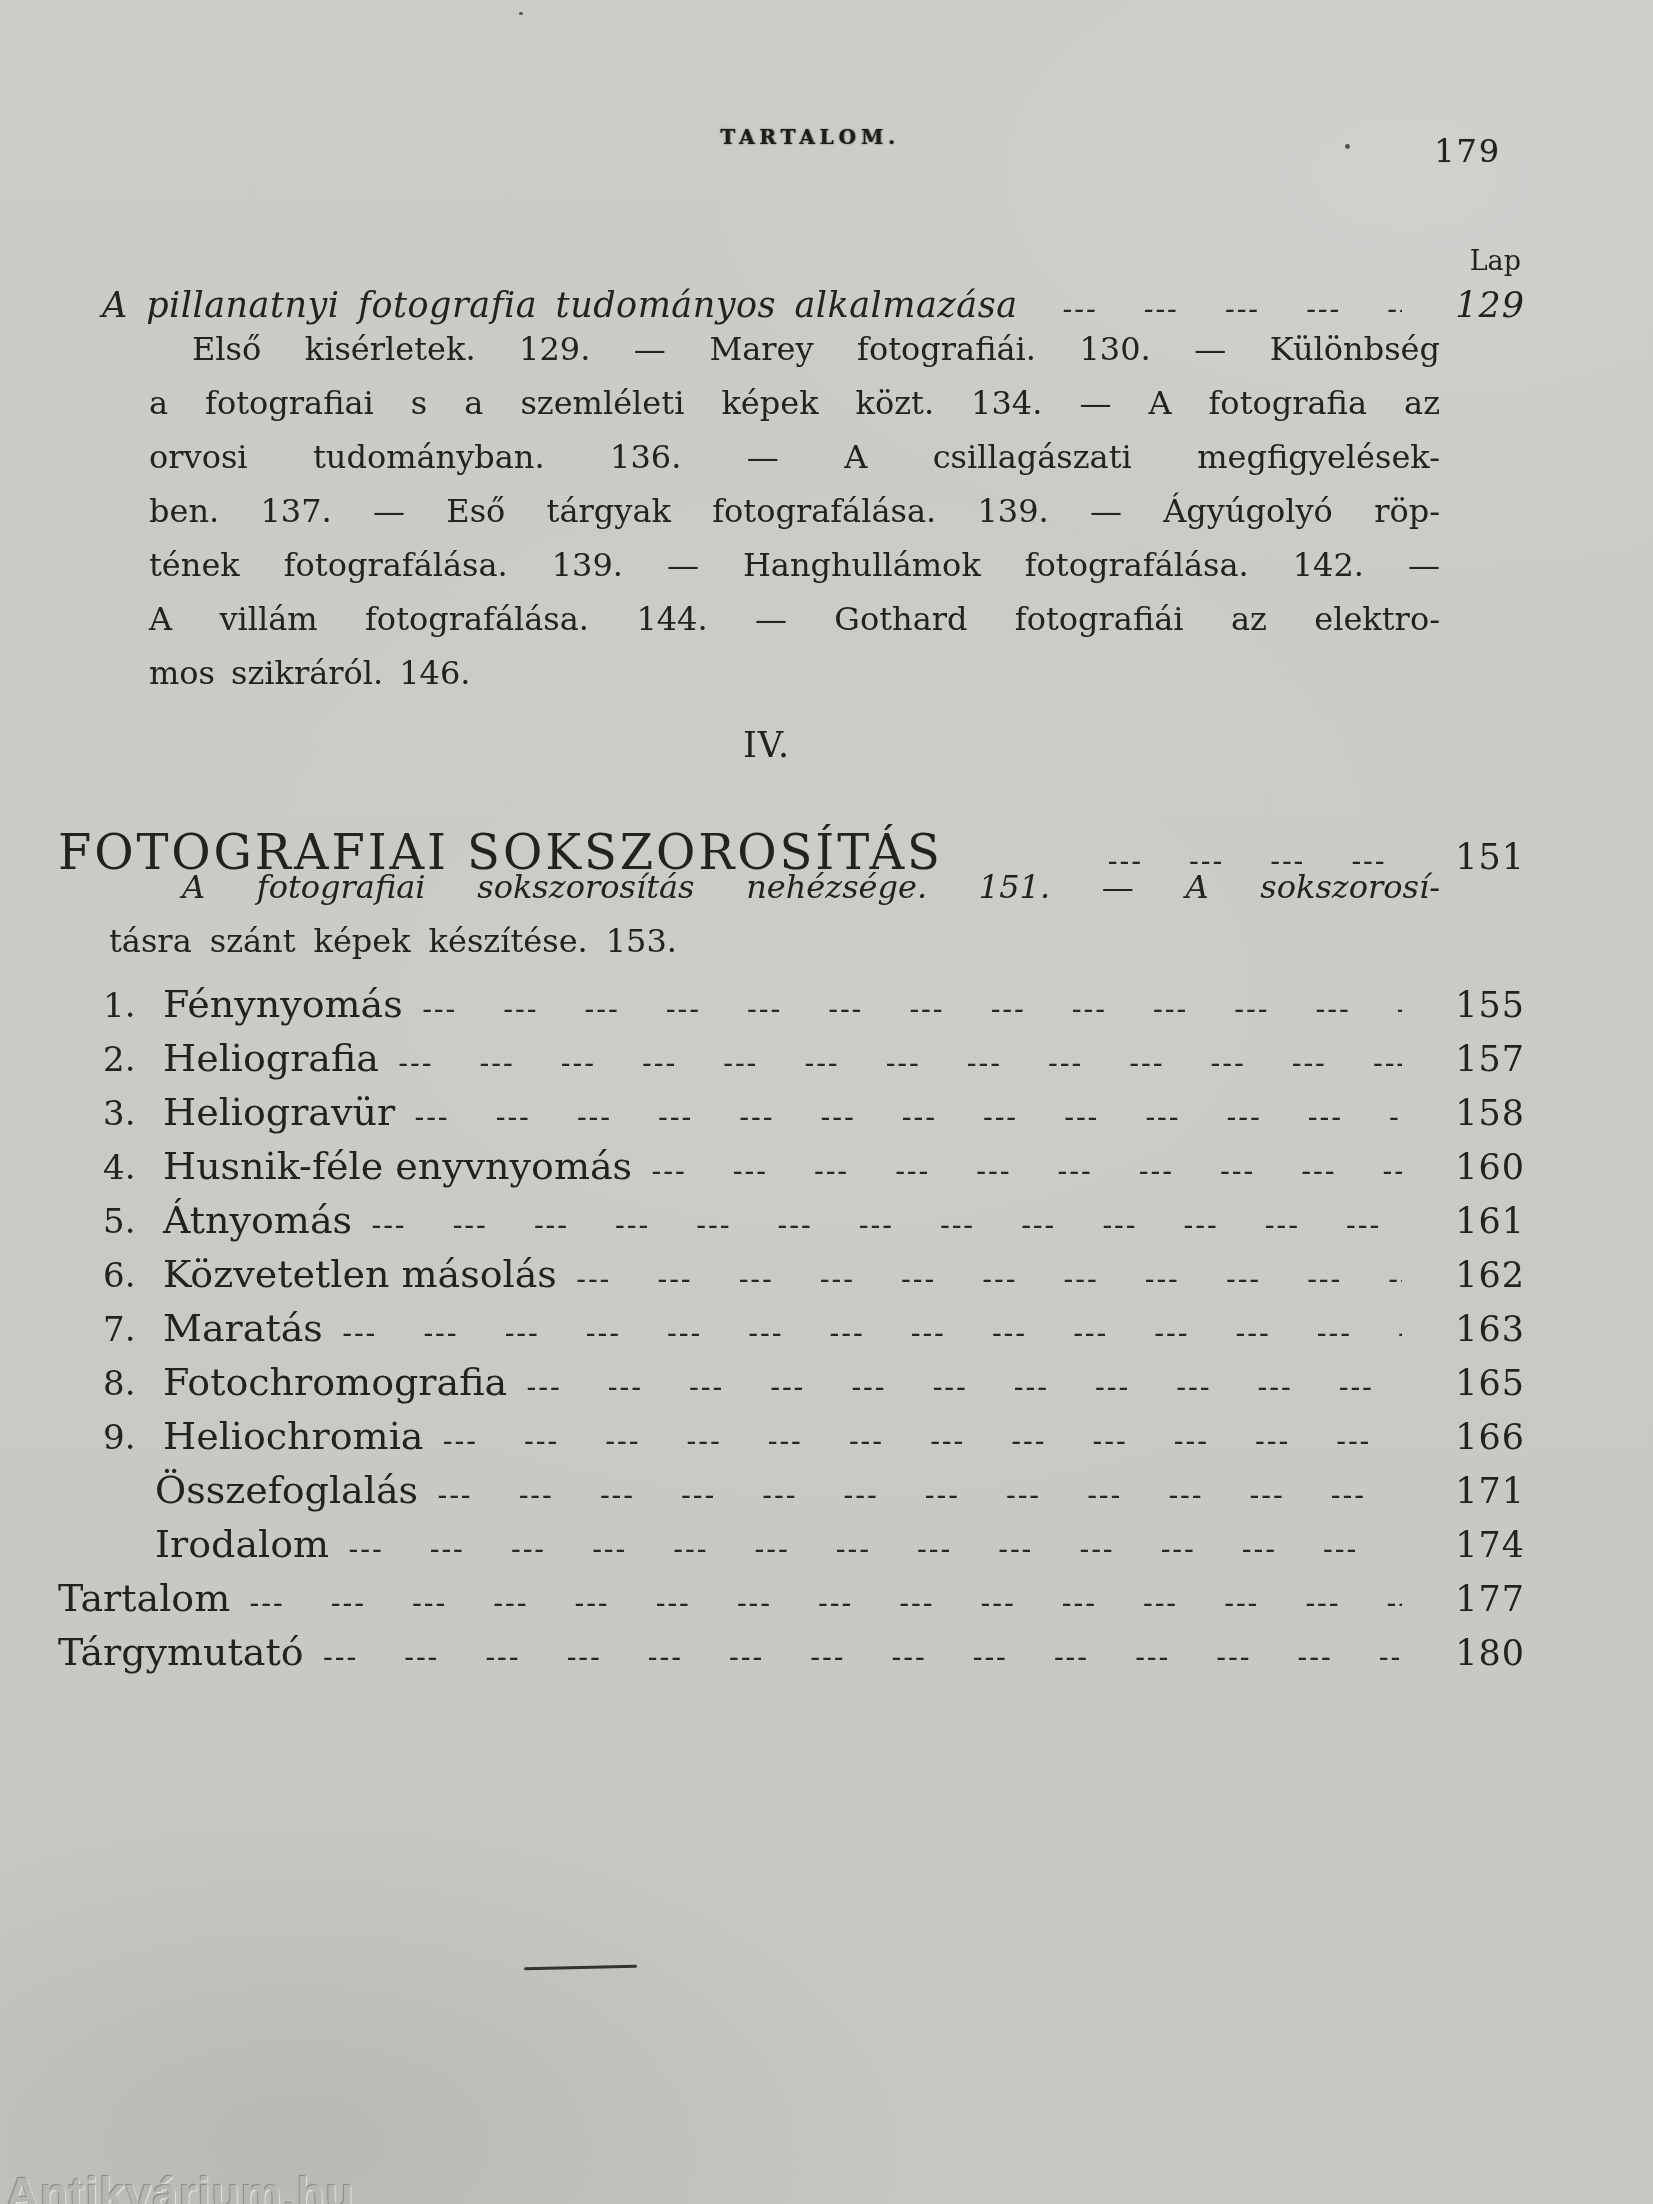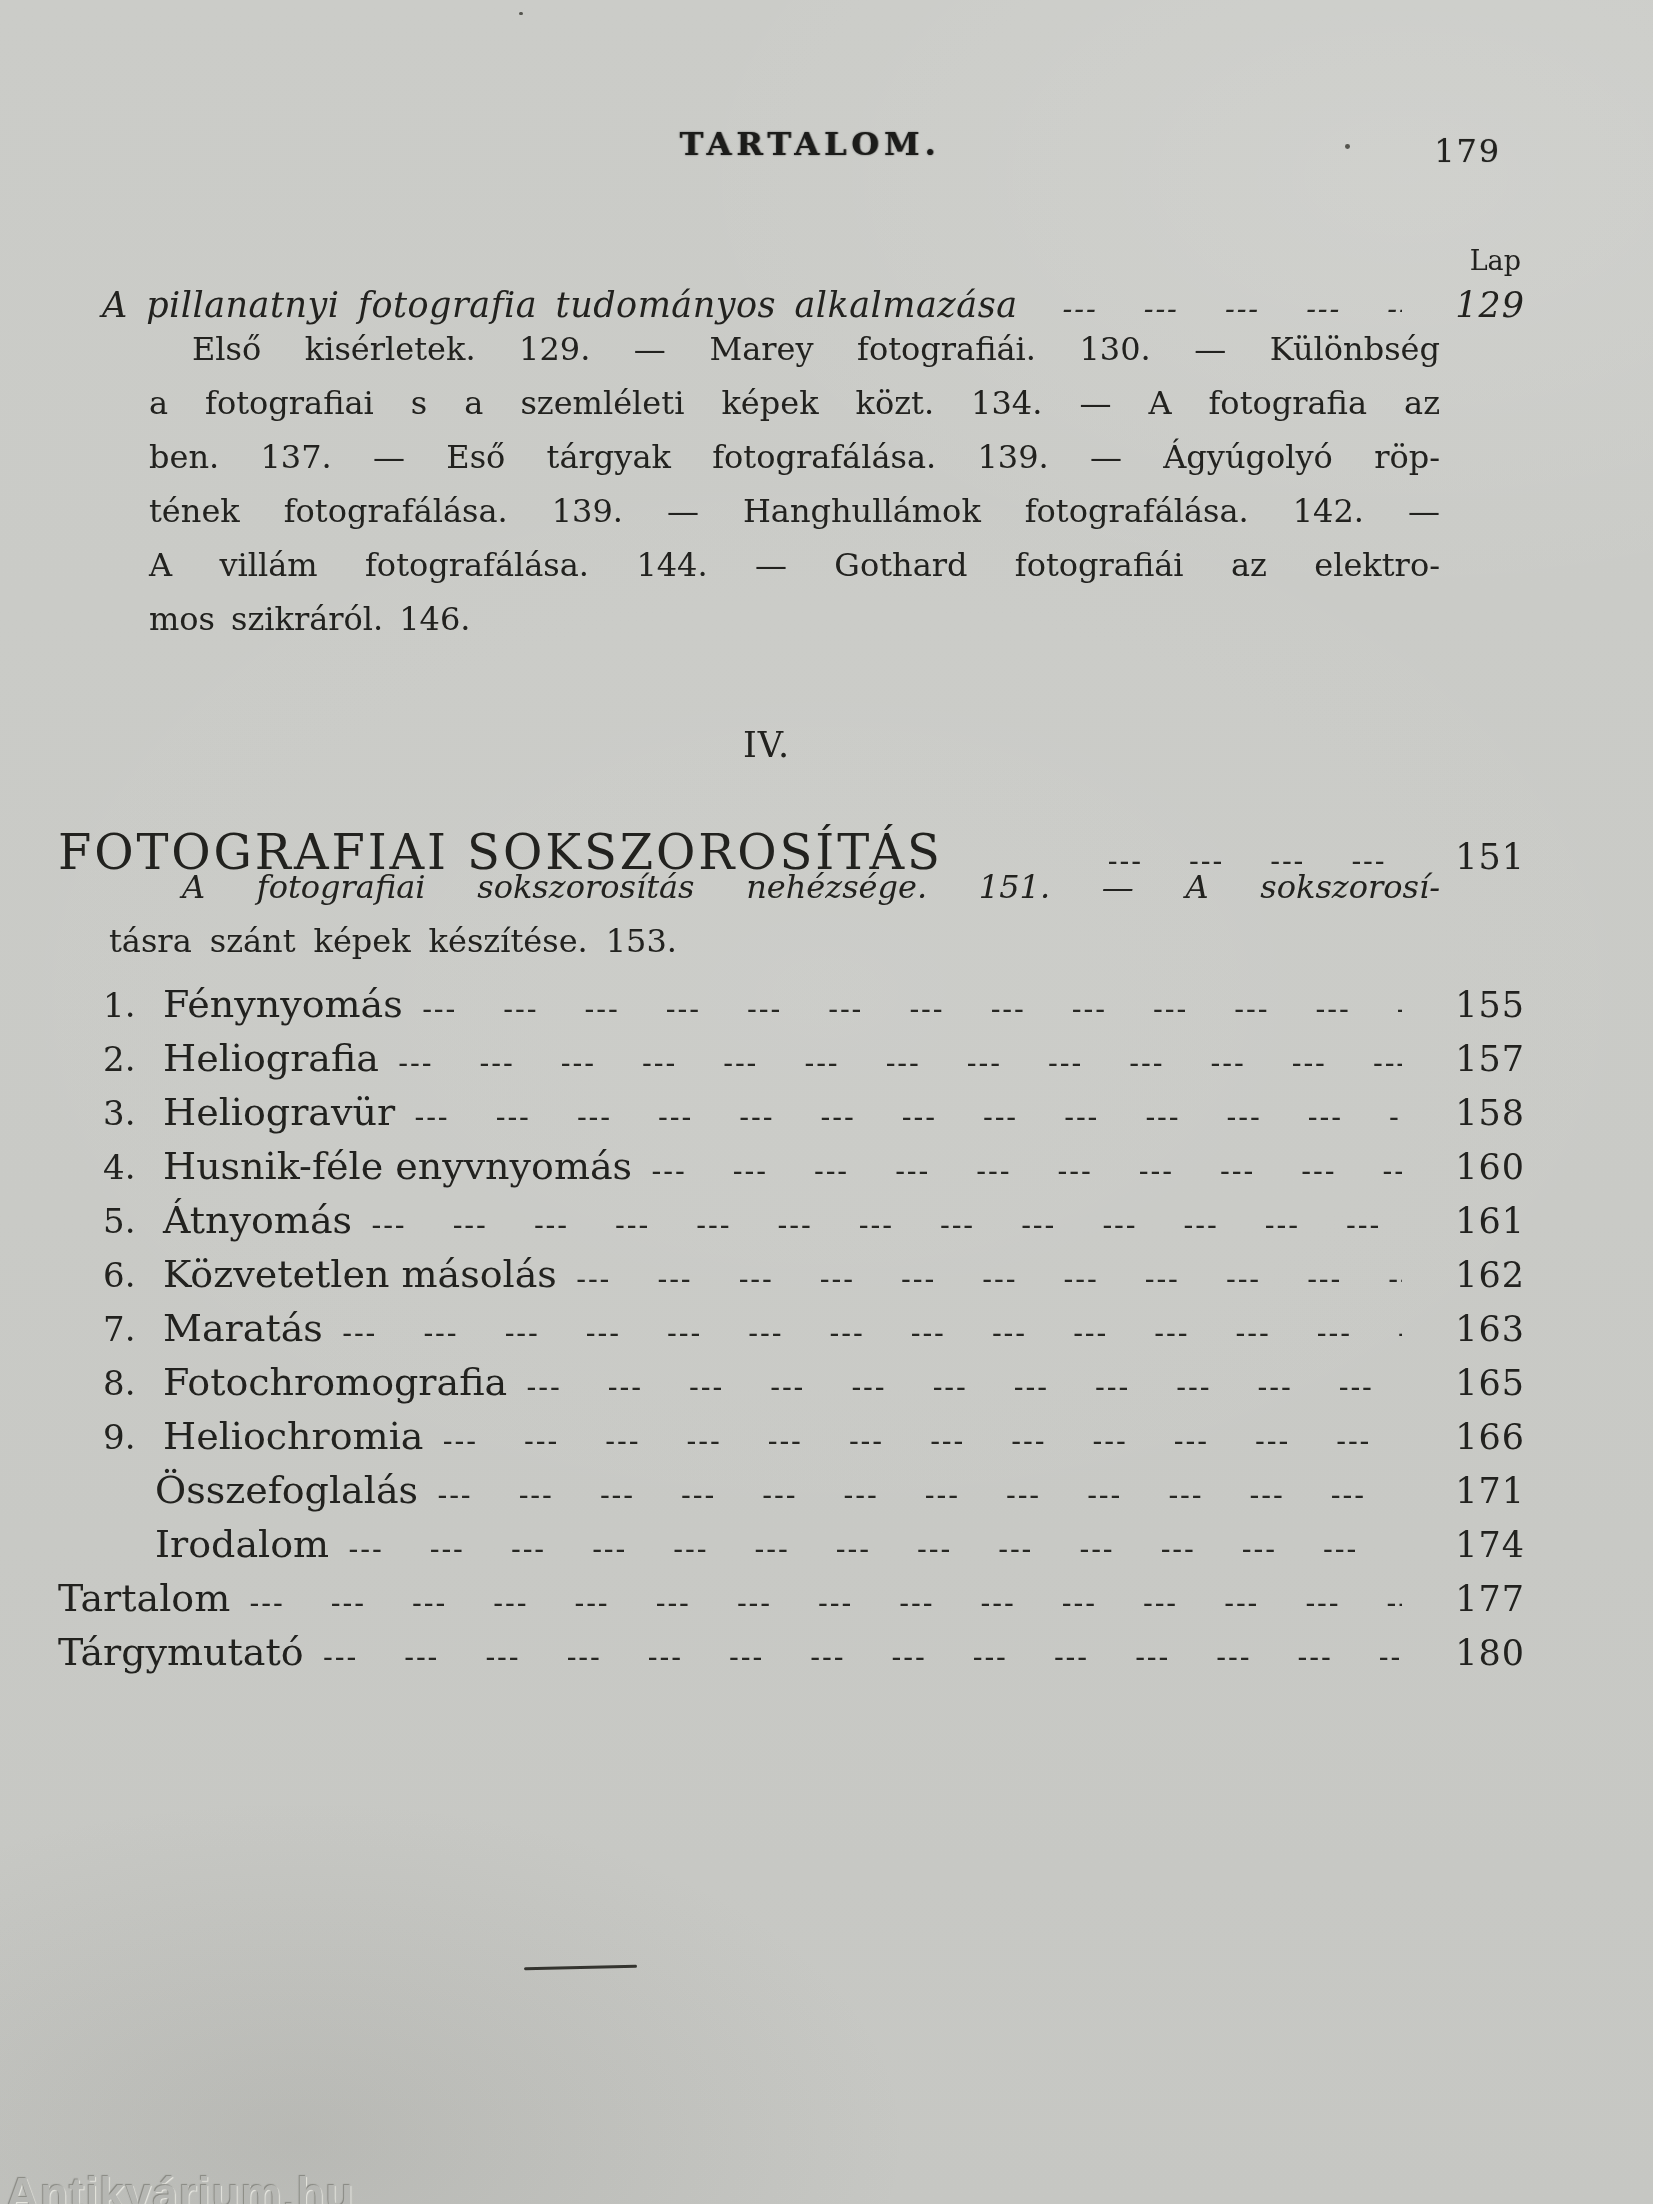--- a/index.html
+++ b/index.html
@@ -16,21 +16,21 @@
     font-family: "DejaVu Serif", serif;
     color: #22221f;
   }
   .speck { position: absolute; background: #55554f; border-radius: 50%; }
 
   .header-title {
     position: absolute;
     top: 125px;
     left: 810px;
     transform: translateX(-50%);
-    font-size: 32px;
+    font-size: 20px;
     font-weight: bold;
     letter-spacing: 4.9px;
     color: #1c1c1a;
     text-shadow: 0 0 1.9px rgba(28,28,26,0.6), 1px 0 0 rgba(28,28,26,0.35);
     white-space: nowrap;
   }
   .header-pagenum {
     position: absolute;
     top: 132px;
     right: 153px;
@@ -151,20 +151,21 @@
 
     <div class="toc-row row-entry1">
       <span class="toc-label">A pillanatnyi fotografia tudományos alkalmazása</span>
       <span class="leader">--- --- --- --- --- --- --- --- --- --- --- --- --- --- --- --- --- --- --- --- --- --- --- ---</span>
       <span class="toc-page">129</span>
     </div>
 
     <div class="para para1">
       <div class="pline first">Első kisérletek. 129. — Marey fotografiái. 130. — Különbség</div>
       <div class="pline">a fotografiai s a szemléleti képek közt. 134. — A fotografia az</div>
+      <div class="pline">orvosi tudományban. 136. — A csillagászati megfigyelések-</div>
       <div class="pline">ben. 137. — Eső tárgyak fotografálása. 139. — Ágyúgolyó röp-</div>
       <div class="pline">tének fotografálása. 139. — Hanghullámok fotografálása. 142. —</div>
       <div class="pline">A villám fotografálása. 144. — Gothard fotografiái az elektro-</div>
       <div class="pline last">mos szikráról. 146.</div>
     </div>
 
     <div class="heading-numeral">IV.</div>
 
     <div class="toc-row row-section2">
       <span class="toc-label">FOTOGRAFIAI SOKSZOROSÍTÁS</span>

